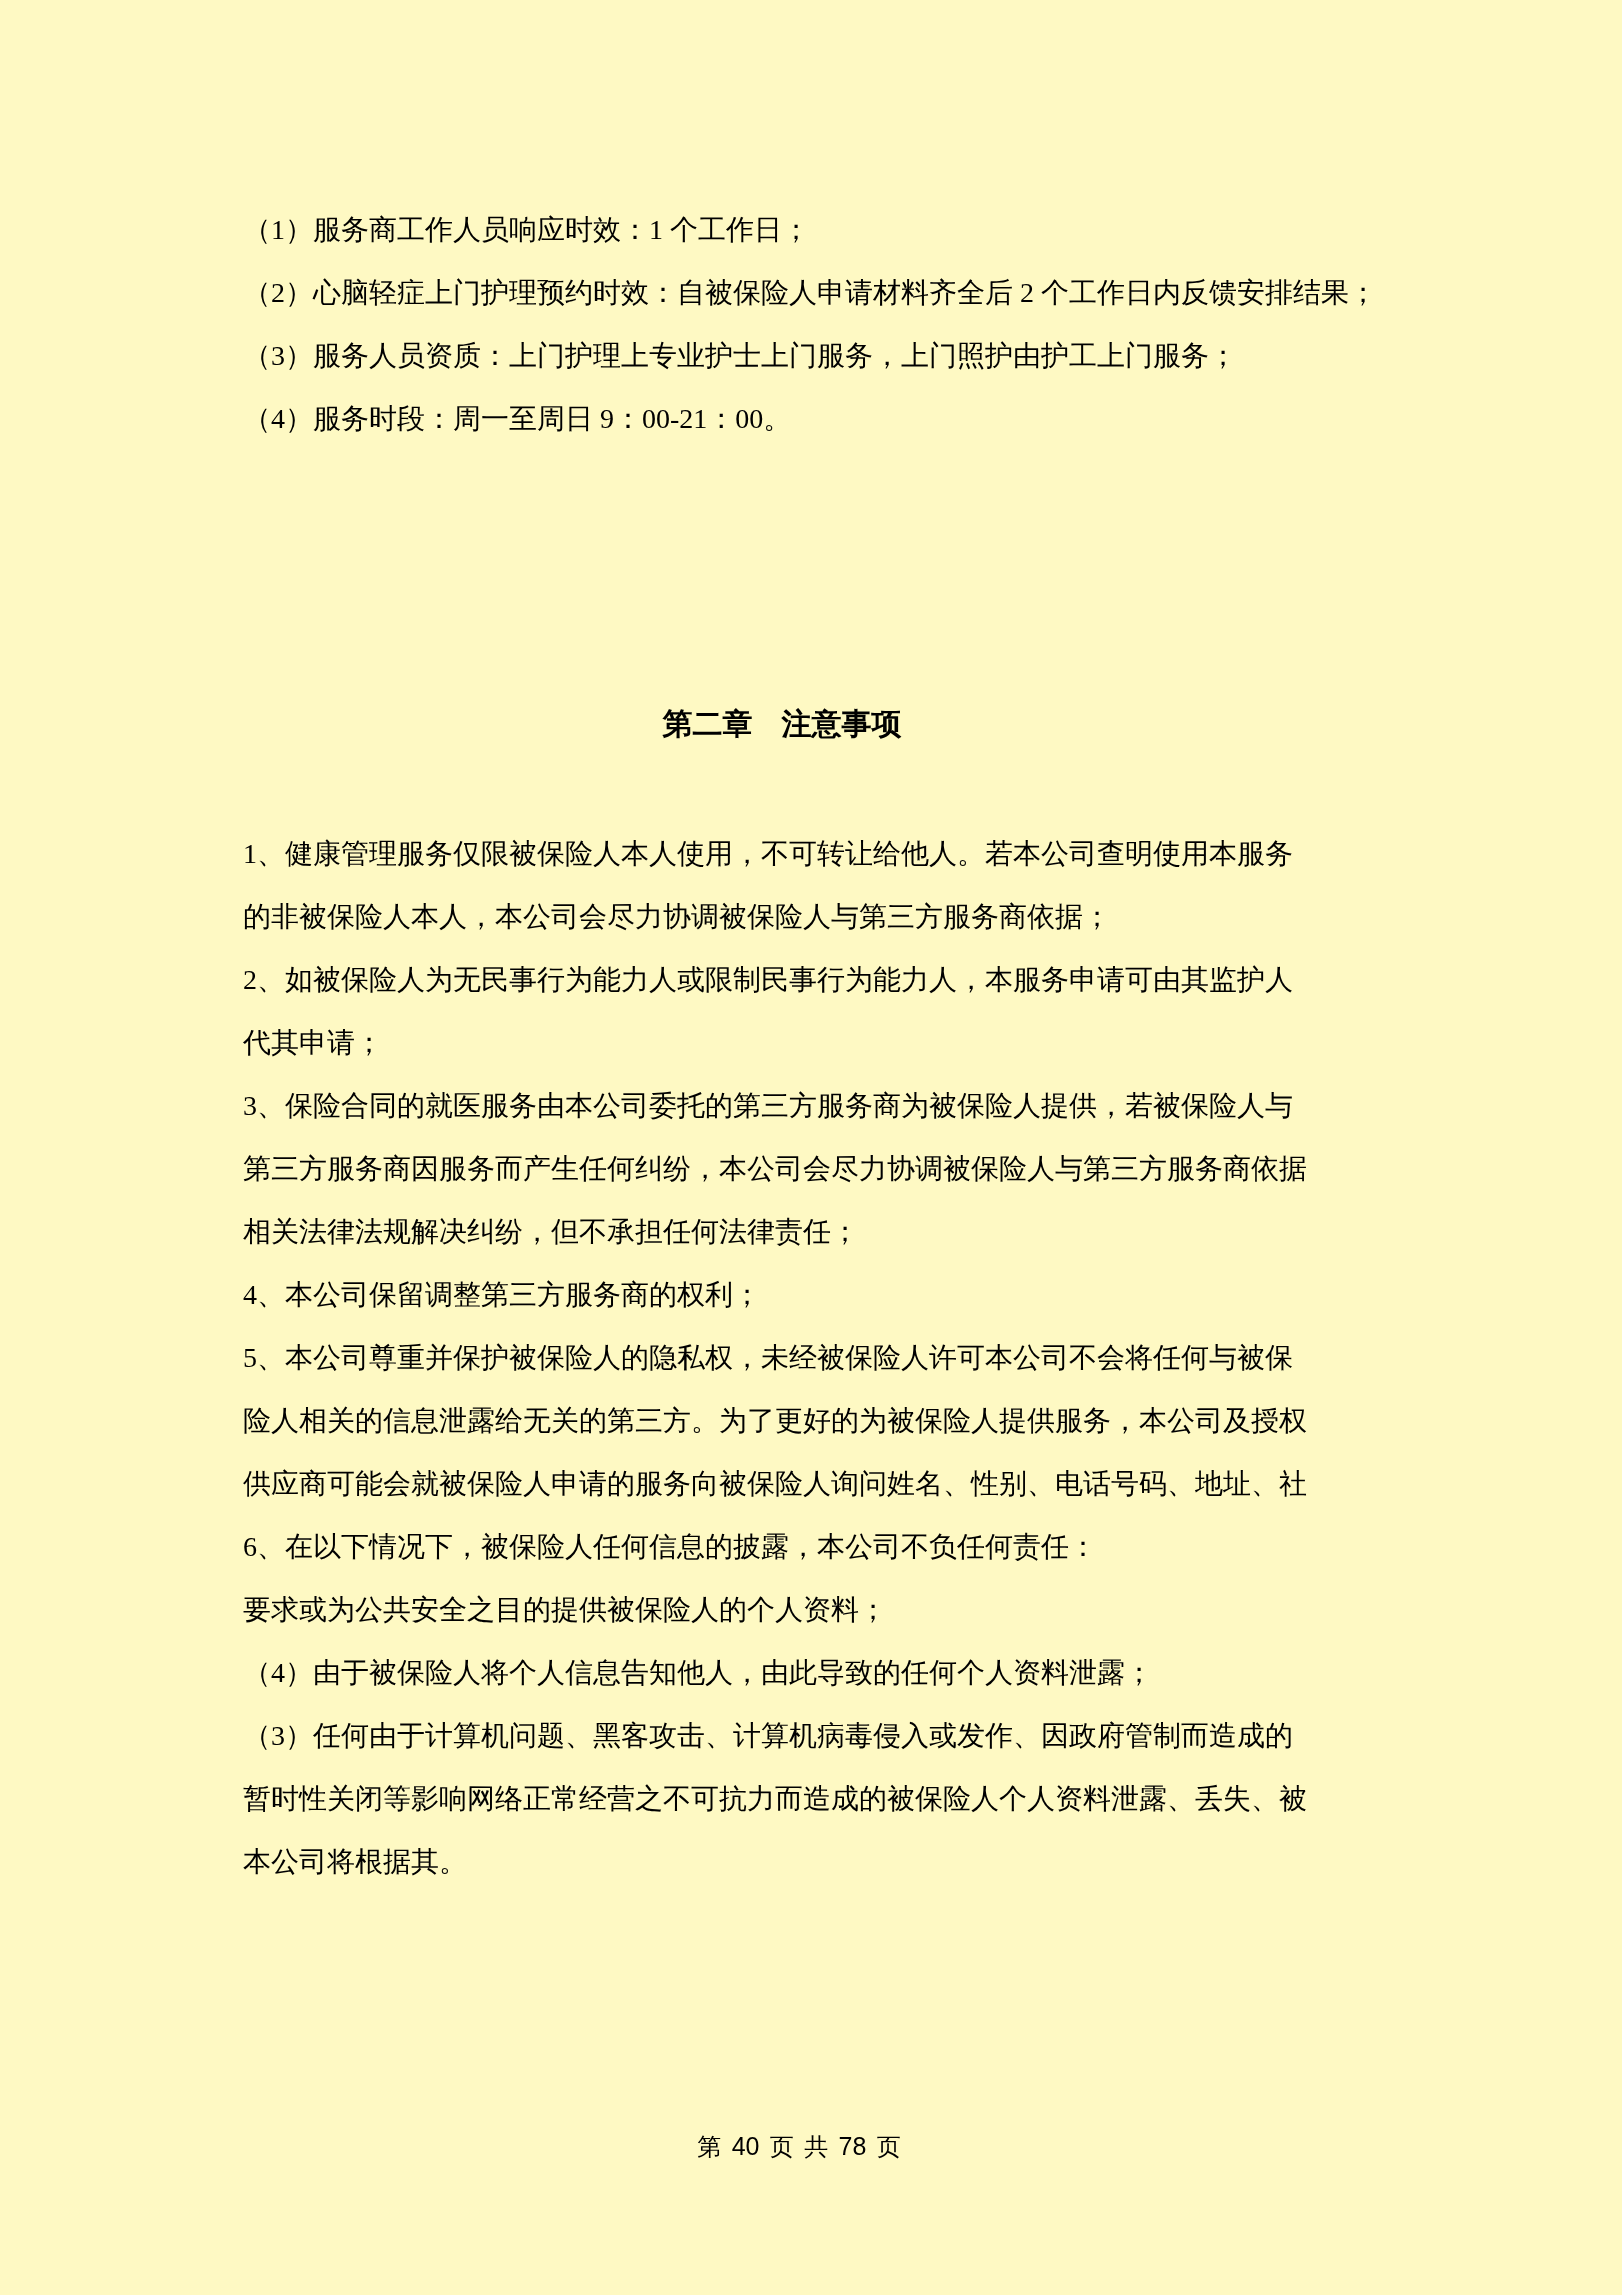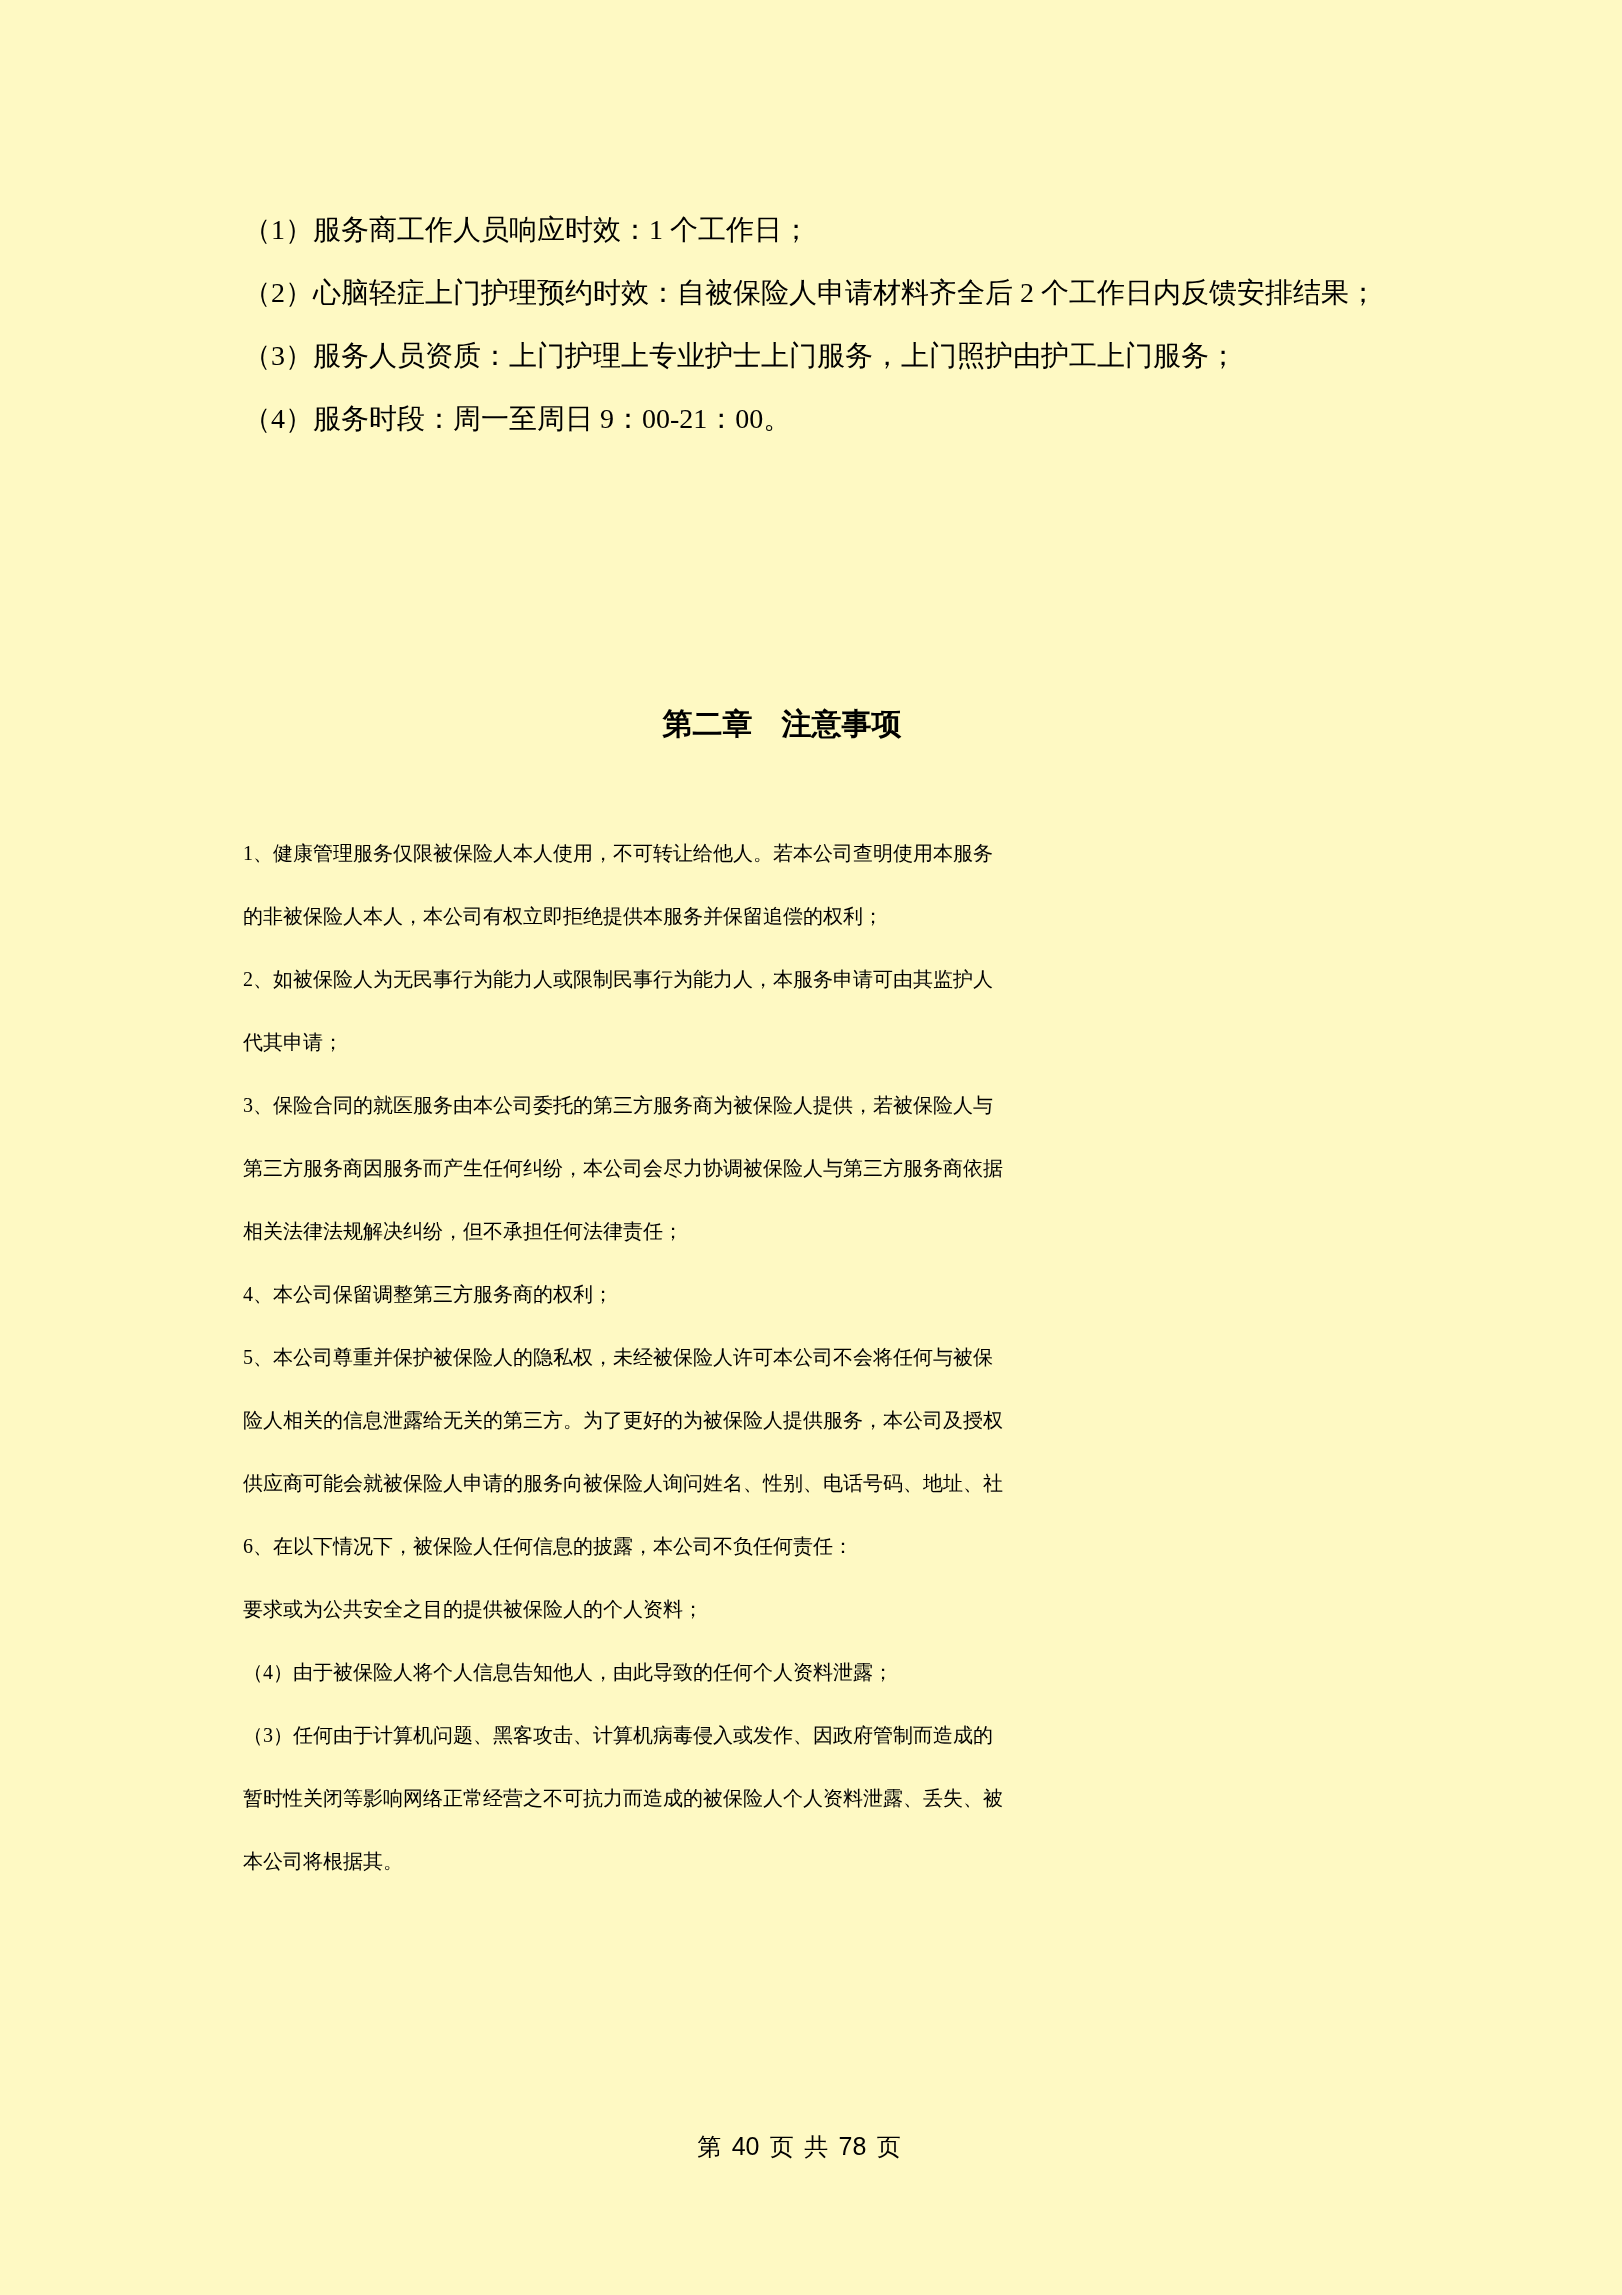--- a/index.html
+++ b/index.html
@@ -46,21 +46,21 @@
     margin-right: 29px;
   }
   
   .notes-body {
     position: absolute;
     left: 243px;
     width: 1157px;
     top: 822px;
   }
   .notes-body .doc-line {
-    font-size: 20px;
+    font-size: 28px;
     line-height: 63px;
     white-space: nowrap;
   }
   
   .page-footer {
     position: absolute;
     left: 0;
     width: 1598px;
     top: 2131px;
     text-align: center;
@@ -86,21 +86,21 @@
       <div class="doc-line">（3）服务人员资质：上门护理上专业护士上门服务，上门照护由护工上门服务；</div>
       <div class="doc-line">（4）服务时段：周一至周日 9：00-21：00。</div>
     </div>
 
   <div class="chapter-heading">
     <span class="chapter-number">第二章</span><span>注意事项</span>
   </div>
 
   <div class="notes-body">
       <div class="doc-line">1、健康管理服务仅限被保险人本人使用，不可转让给他人。若本公司查明使用本服务</div>
-      <div class="doc-line">的非被保险人本人，本公司有权立即拒绝提供本服务并保留追偿的权利；</div>
+      <div class="doc-line">的非被保险人本人，本公司会尽力协调被保险人与第三方服务商依据；</div>
       <div class="doc-line">2、如被保险人为无民事行为能力人或限制民事行为能力人，本服务申请可由其监护人</div>
       <div class="doc-line">代其申请；</div>
       <div class="doc-line">3、保险合同的就医服务由本公司委托的第三方服务商为被保险人提供，若被保险人与</div>
       <div class="doc-line">第三方服务商因服务而产生任何纠纷，本公司会尽力协调被保险人与第三方服务商依据</div>
       <div class="doc-line">相关法律法规解决纠纷，但不承担任何法律责任；</div>
       <div class="doc-line">4、本公司保留调整第三方服务商的权利；</div>
       <div class="doc-line">5、本公司尊重并保护被保险人的隐私权，未经被保险人许可本公司不会将任何与被保</div>
       <div class="doc-line">险人相关的信息泄露给无关的第三方。为了更好的为被保险人提供服务，本公司及授权</div>
       <div class="doc-line">供应商可能会就被保险人申请的服务向被保险人询问姓名、性别、电话号码、地址、社</div>
       <div class="doc-line">6、在以下情况下，被保险人任何信息的披露，本公司不负任何责任：</div>

